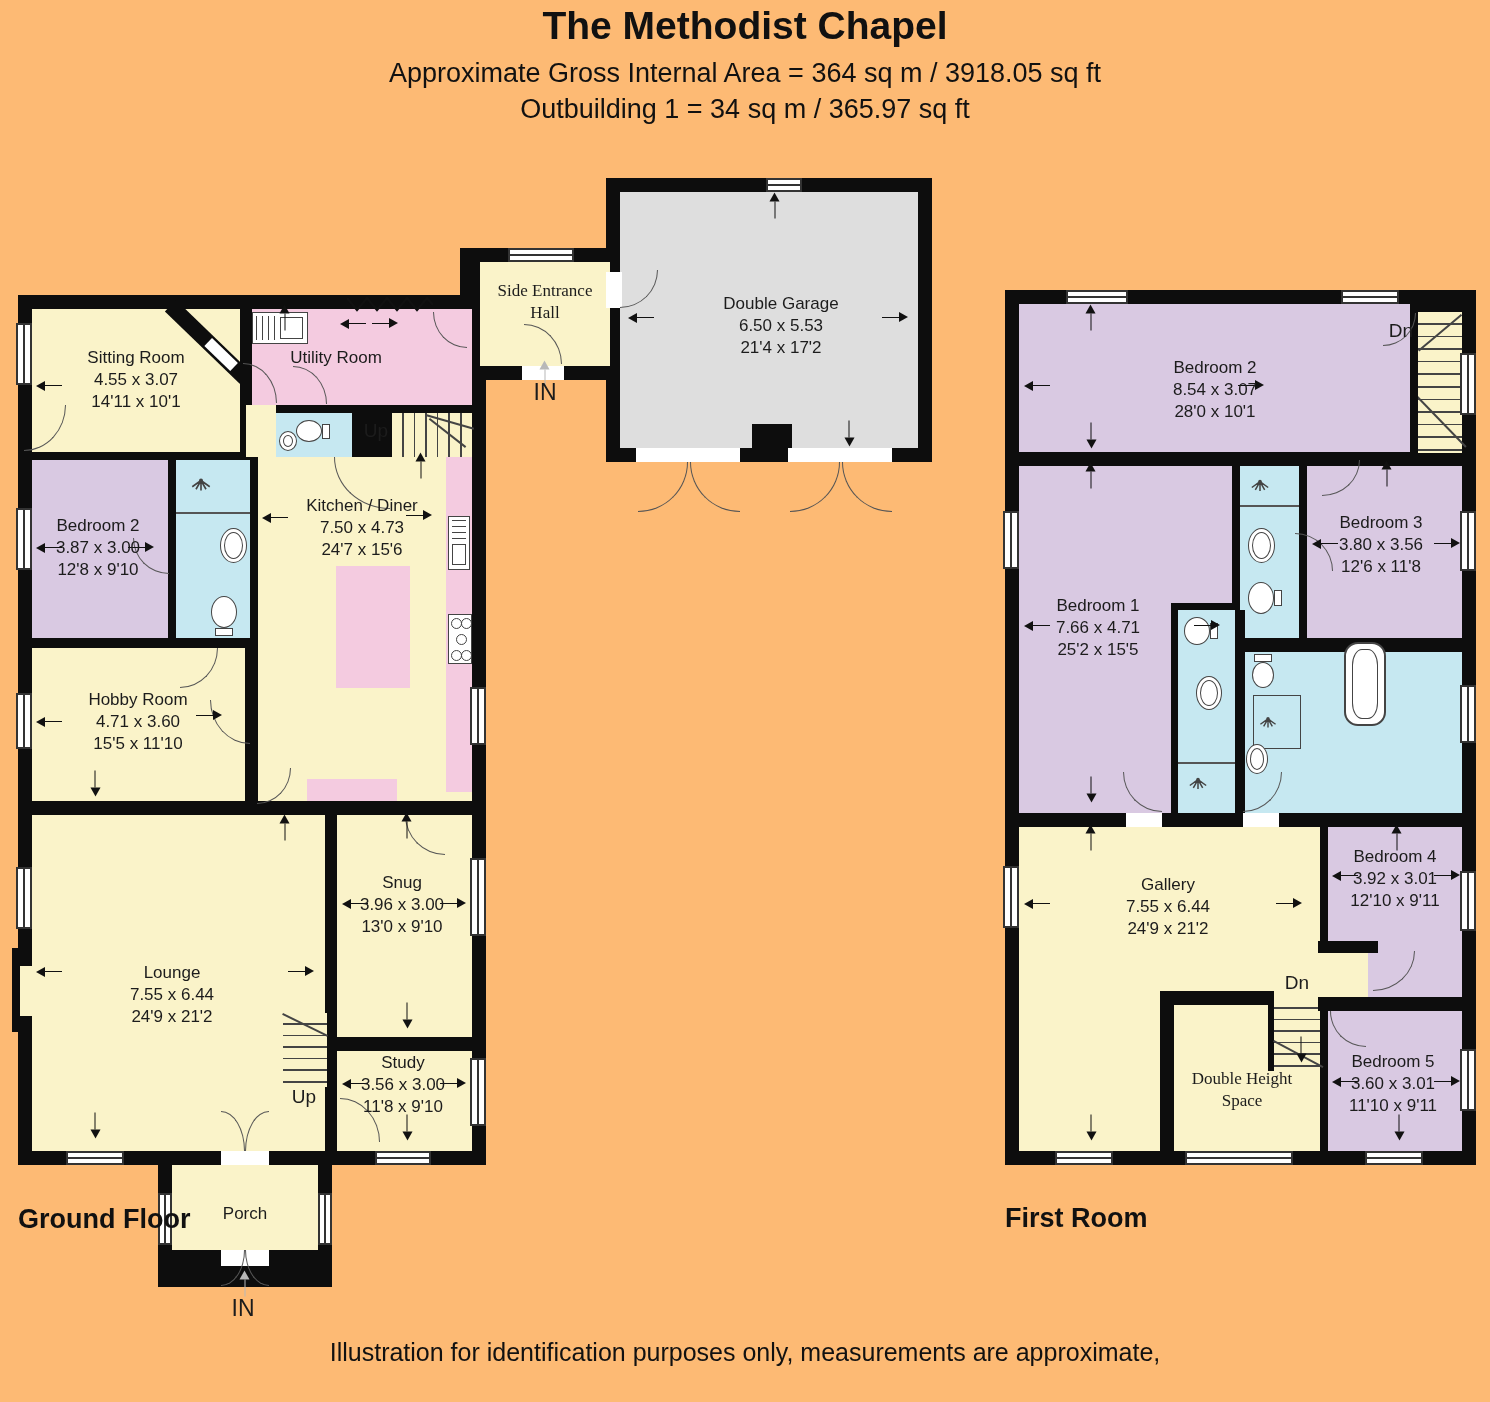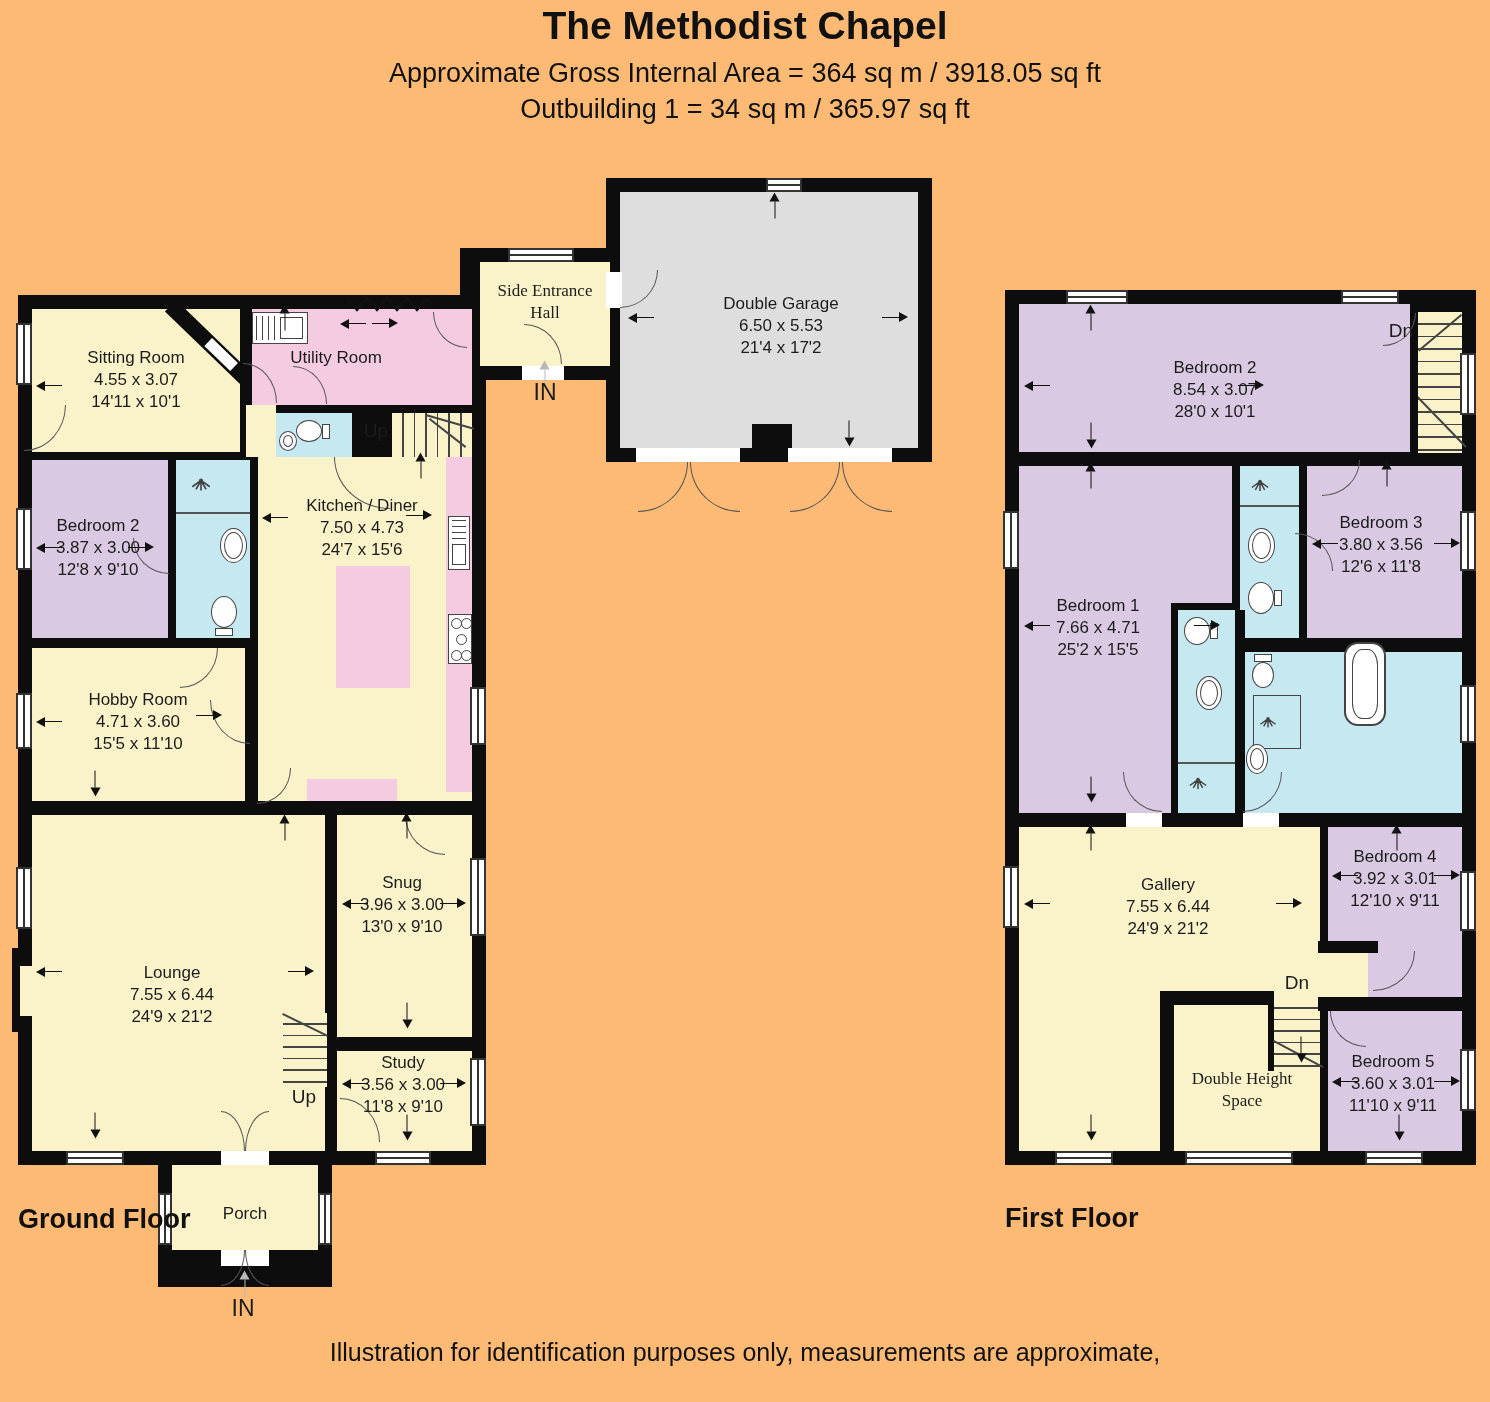--- a/index.html
+++ b/index.html
@@ -539,17 +539,17 @@
   </div>
 
   <div class="slab" style="left:376px;top:431px;">Up</div>
   <div class="slab" style="left:304px;top:1097px;">Up</div>
   <div class="slab" style="left:1401px;top:331px;">Dn</div>
   <div class="slab" style="left:1297px;top:983px;">Dn</div>
   <div class="inlab" style="left:545px;top:392px;">IN</div>
   <div class="inlab" style="left:243px;top:1308px;">IN</div>
 
   <div class="abs floorlab" style="left:18px;top:1204px;">Ground Floor</div>
-  <div class="abs floorlab" style="left:1005px;top:1203px;">First Floor</div>
+  <div class="abs floorlab" style="left:1005px;top:1203px;">First Room</div>
 
   <div class="abs footer" style="top:1338px;">Illustration for identification purposes only, measurements are approximate,</div>
 
 </div>
 
 </body></html>

